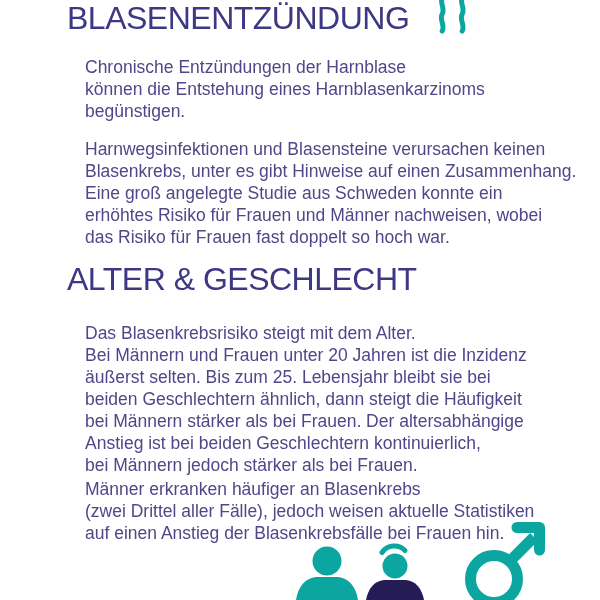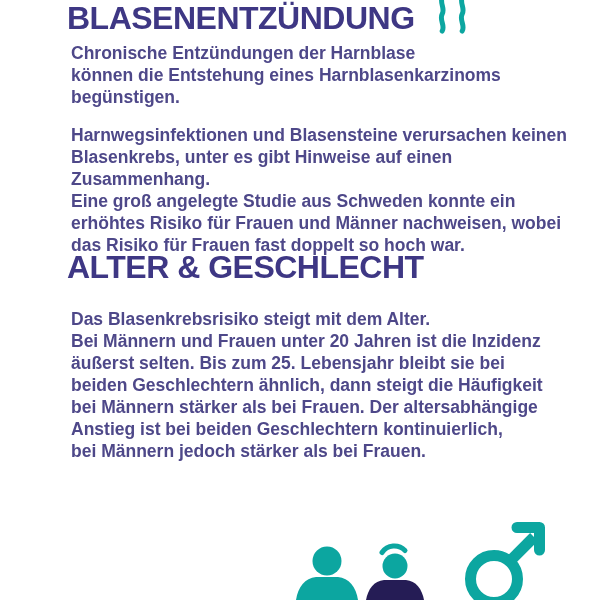--- a/index.html
+++ b/index.html
@@ -11,29 +11,29 @@
   }
   html,body{margin:0;padding:0;}
   body{
     width:600px;height:600px;background:var(--bg);
     font-family:"Liberation Sans", sans-serif;
     position:relative;overflow:hidden;
   }
   .canvas{position:absolute;left:0;top:0;width:600px;height:600px;overflow:hidden;}
   .section-heading{
     position:absolute;left:67px;margin:0;
-    font-size:32px;font-weight:bold;letter-spacing:-0.5px;
+    font-size:32px;font-weight:normal;letter-spacing:-0.5px;
     line-height:36px;color:var(--heading);white-space:nowrap;
   }
   #heading-1{top:0px;}
-  #heading-2{top:249px;}
+  #heading-2{top:261px;}
   .body-par{
-    position:absolute;left:67px;margin:4px;
+    position:absolute;left:67px;margin:18px;
     font-size:17.5px;line-height:22px;color:var(--body);
-    white-space:pre-line;letter-spacing:0px;font-weight:bold;
+    white-space:pre-line;letter-spacing:0px;
   }
   #par-1{top:38px;}
   #par-2{top:120px;}
   #par-3{top:304px;}
   #par-4{top:460px;}
   .icon-abs{position:absolute;display:block;}
   #ureters-icon{left:434px;top:0px;}
   #figures-icon{left:293px;top:538px;}
   #male-symbol-icon{left:458px;top:518px;}
   .teal-stroke{stroke:var(--teal);fill:none;}
@@ -65,20 +65,23 @@
   <h1 id="heading-2" class="section-heading">ALTER &amp; GESCHLECHT</h1>
 
   <p id="par-3" class="body-par">Das Blasenkrebsrisiko steigt mit dem Alter.
 Bei Männern und Frauen unter 20 Jahren ist die Inzidenz
 äußerst selten. Bis zum 25. Lebensjahr bleibt sie bei
 beiden Geschlechtern ähnlich, dann steigt die Häufigkeit
 bei Männern stärker als bei Frauen. Der altersabhängige
 Anstieg ist bei beiden Geschlechtern kontinuierlich,
 bei Männern jedoch stärker als bei Frauen.</p>
 
+  <p id="par-4" class="body-par">Männer erkranken häufiger an Blasenkrebs
+(zwei Drittel aller Fälle), jedoch weisen aktuelle Statistiken
+auf einen Anstieg der Blasenkrebsfälle bei Frauen hin.</p>
 
   <svg id="figures-icon" class="icon-abs" width="140" height="62" viewBox="0 0 140 62" aria-hidden="true">
     <g>
       <circle class="teal-fill" cx="34" cy="23" r="14.5"></circle>
       <path class="teal-fill" d="M3,62 C5,49 12,40 23,39 L45,39 C56,40 63,49 65,62 Z"></path>
     </g>
     <g>
       <path class="teal-stroke" stroke-width="5" stroke-linecap="round" d="M89,14.5 A15,15 0 0 1 112,12.5"></path>
       <circle class="teal-fill" cx="102" cy="28" r="12.5"></circle>
       <path class="navy-fill" d="M73,62 C75,51 81,43 91,42 L113,42 C123,43 129,51 131,62 Z"></path>

